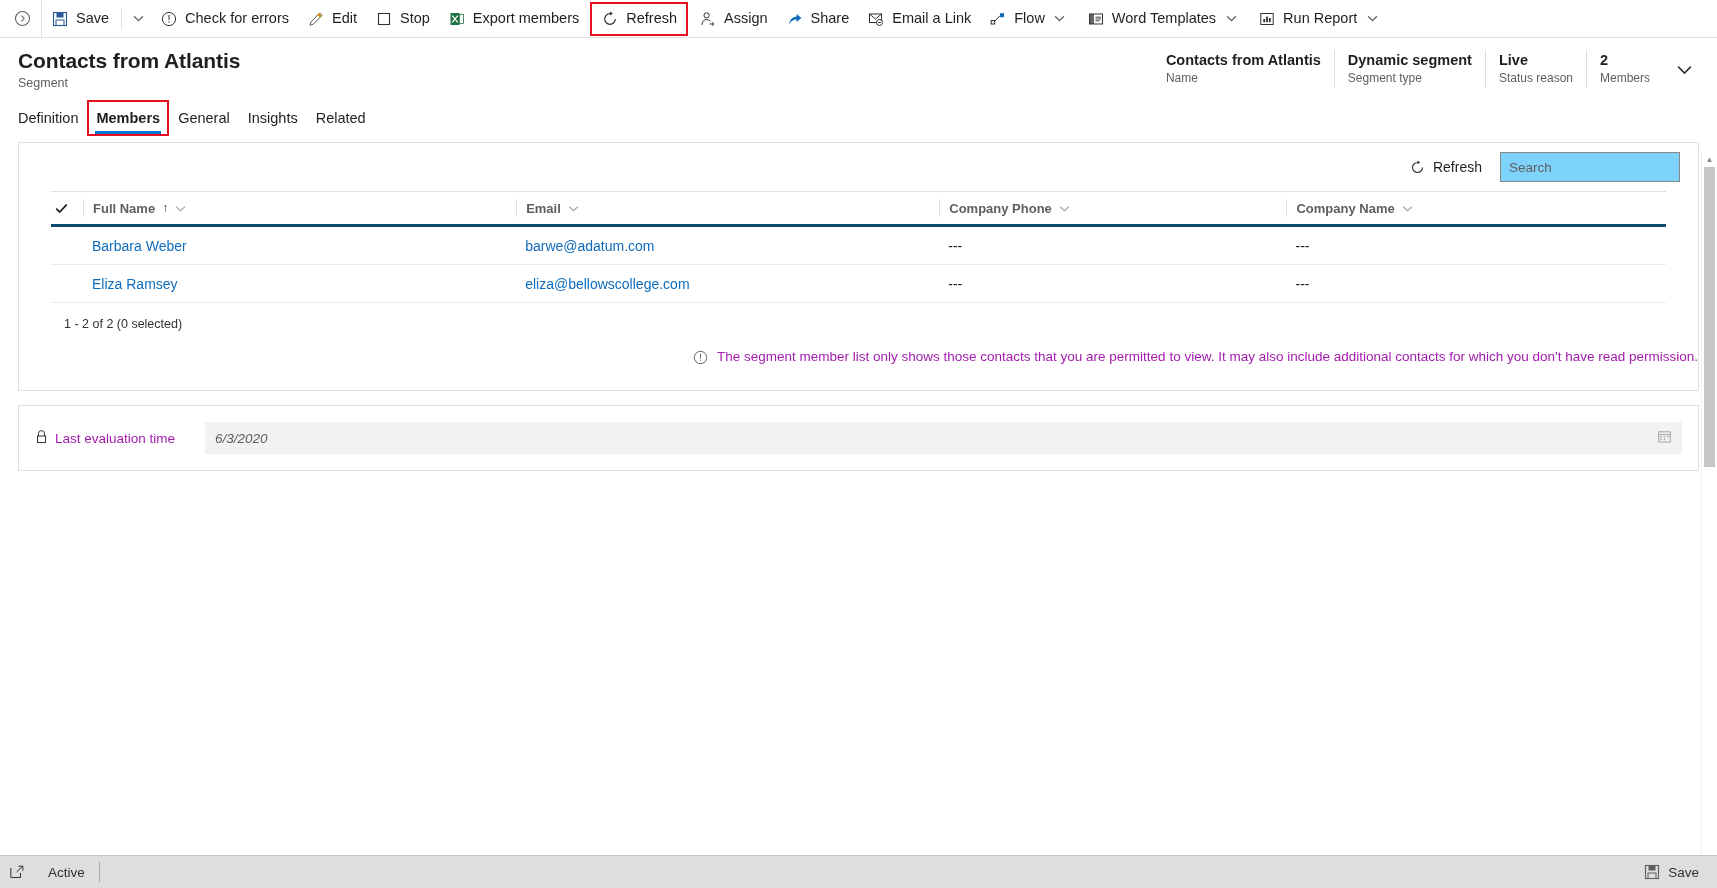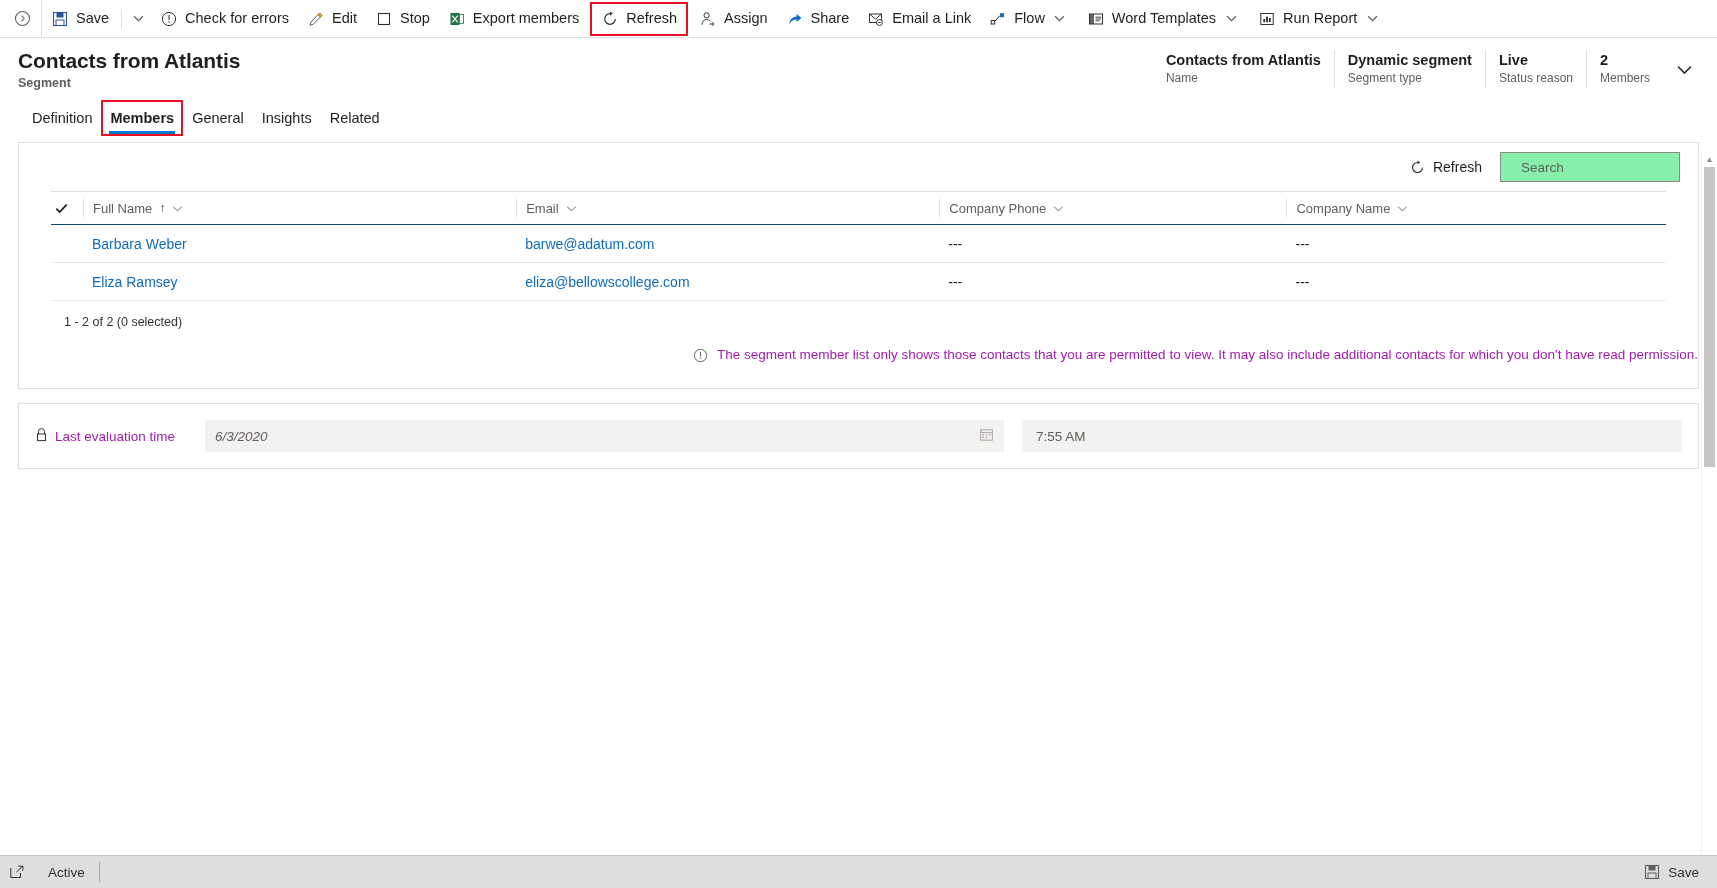--- a/index.html
+++ b/index.html
@@ -104,21 +104,20 @@
     font-weight: 600;
     color: #201f1e;
     line-height: 26px;
     letter-spacing: -0.1px;
   }
   .page-subtitle {
     font-size: 12.5px;
     color: #605e5c;
     line-height: 17px;
     margin-top: 1px;
-    font-weight: bold;
   }
   .header-right {
     position: absolute;
     right: 16px;
     top: 12px;
     display: flex;
     align-items: stretch;
   }
   .hr-field {
     padding: 0 13px;
@@ -148,21 +147,21 @@
     justify-content: center;
     width: 34px;
     cursor: pointer;
     margin-left: 4px;
   }
 
   
   .tabs {
     display: flex;
     align-items: flex-end;
-    padding: 0 32px;
+    padding: 0 18px;
     height: 40px;
     box-sizing: border-box;
   }
   .tab {
     position: relative;
     padding: 0 9px;
     height: 36px;
     display: flex;
     align-items: center;
     font-size: 14.5px;
@@ -212,22 +211,21 @@
     padding: 4px 4px;
   }
   .grid-refresh .cb-icon { margin-right: 6px; }
   .search-box {
     display: flex;
     align-items: center;
     width: 180px;
     height: 30px;
     border: 1px solid #8a8886;
     box-sizing: border-box;
-    background: #86efac;
-    padding-left: 12px;
+    background: #7dd3fc;
   }
   .search-box input {
     border: none;
     outline: none;
     flex: 1;
     font-size: 13.5px;
     font-family: "Liberation Sans", sans-serif;
     color: #201f1e;
     padding: 0 8px;
     background: transparent;
@@ -245,26 +243,26 @@
 
   
   table.grid {
     width: calc(100% - 64px);
     margin: 0 32px;
     border-collapse: collapse;
     table-layout: fixed;
   }
   table.grid th {
     text-align: left;
-    font-weight: 400;
+    font-weight: 700;
     font-size: 13px;
     color: #605e5c;
     height: 32px;
     border-top: 1px solid #e1dfdd;
-    border-bottom: 1px solid #0c4a6e;
+    border-bottom: 3px solid #0c4a6e;
     padding: 0;
     vertical-align: middle;
     position: relative;
   }
   .th-inner {
     display: flex;
     align-items: center;
     border-left: 1px solid #e1dfdd;
     padding-left: 9px;
     height: 18px;
@@ -793,23 +791,20 @@
           <rect x="1.8" y="3" width="12.4" height="11" fill="none" stroke="#a19f9d" stroke-width="1"></rect>
           <path d="M1.8 6 L14.2 6" stroke="#a19f9d" stroke-width="1"></path>
           <rect x="3.6" y="7.6" width="1.5" height="1.5" fill="#a19f9d"></rect>
           <rect x="7.2" y="7.6" width="1.5" height="1.5" fill="#a19f9d"></rect>
           <rect x="10.8" y="7.6" width="1.5" height="1.5" fill="#a19f9d"></rect>
           <rect x="3.6" y="10.4" width="1.5" height="1.5" fill="#a19f9d"></rect>
           <rect x="7.2" y="10.4" width="1.5" height="1.5" fill="#a19f9d"></rect>
         </svg>
       </span>
     </div>
-    <div class="eval-time">
-      <span>7:55 AM</span>
-    </div>
   </div>
 </div>
 
 <div class="scrollbar">
   <div class="scroll-arrow">▲</div>
   <div class="scroll-thumb"></div>
 </div>
 
 <div class="statusbar">
   <div class="sb-icon-btn">

